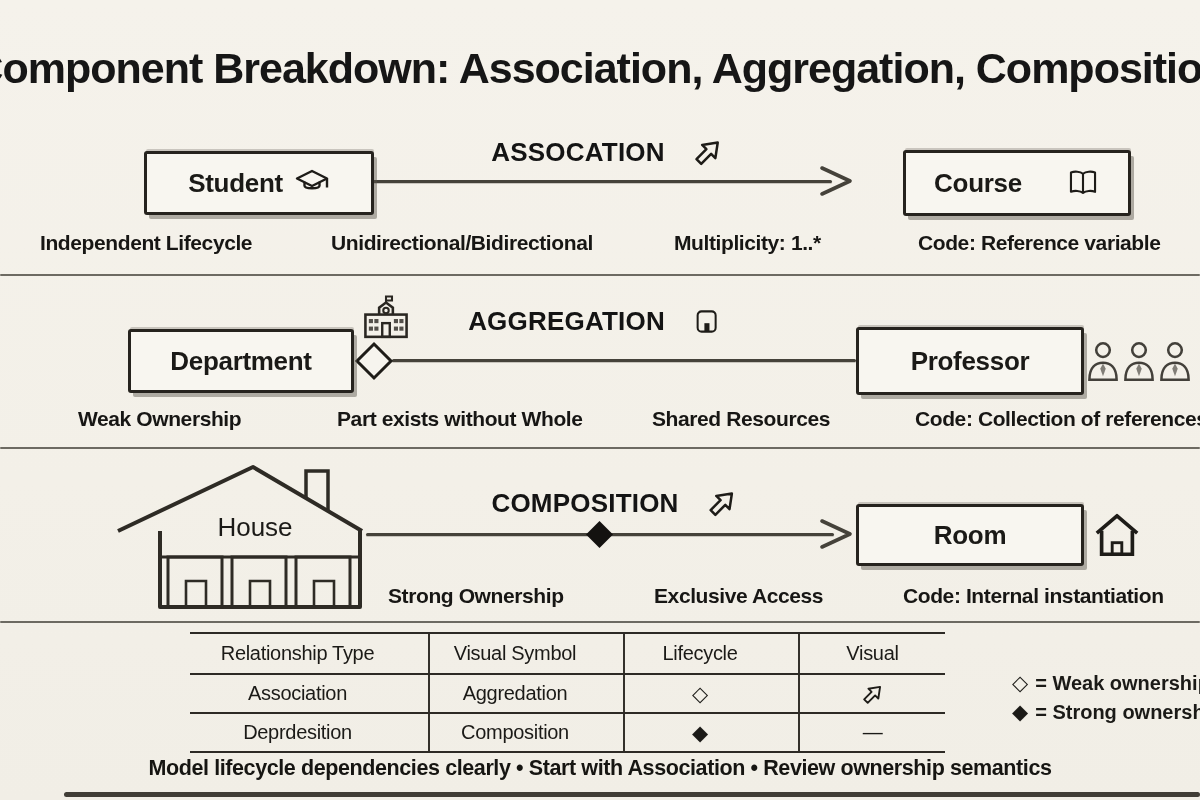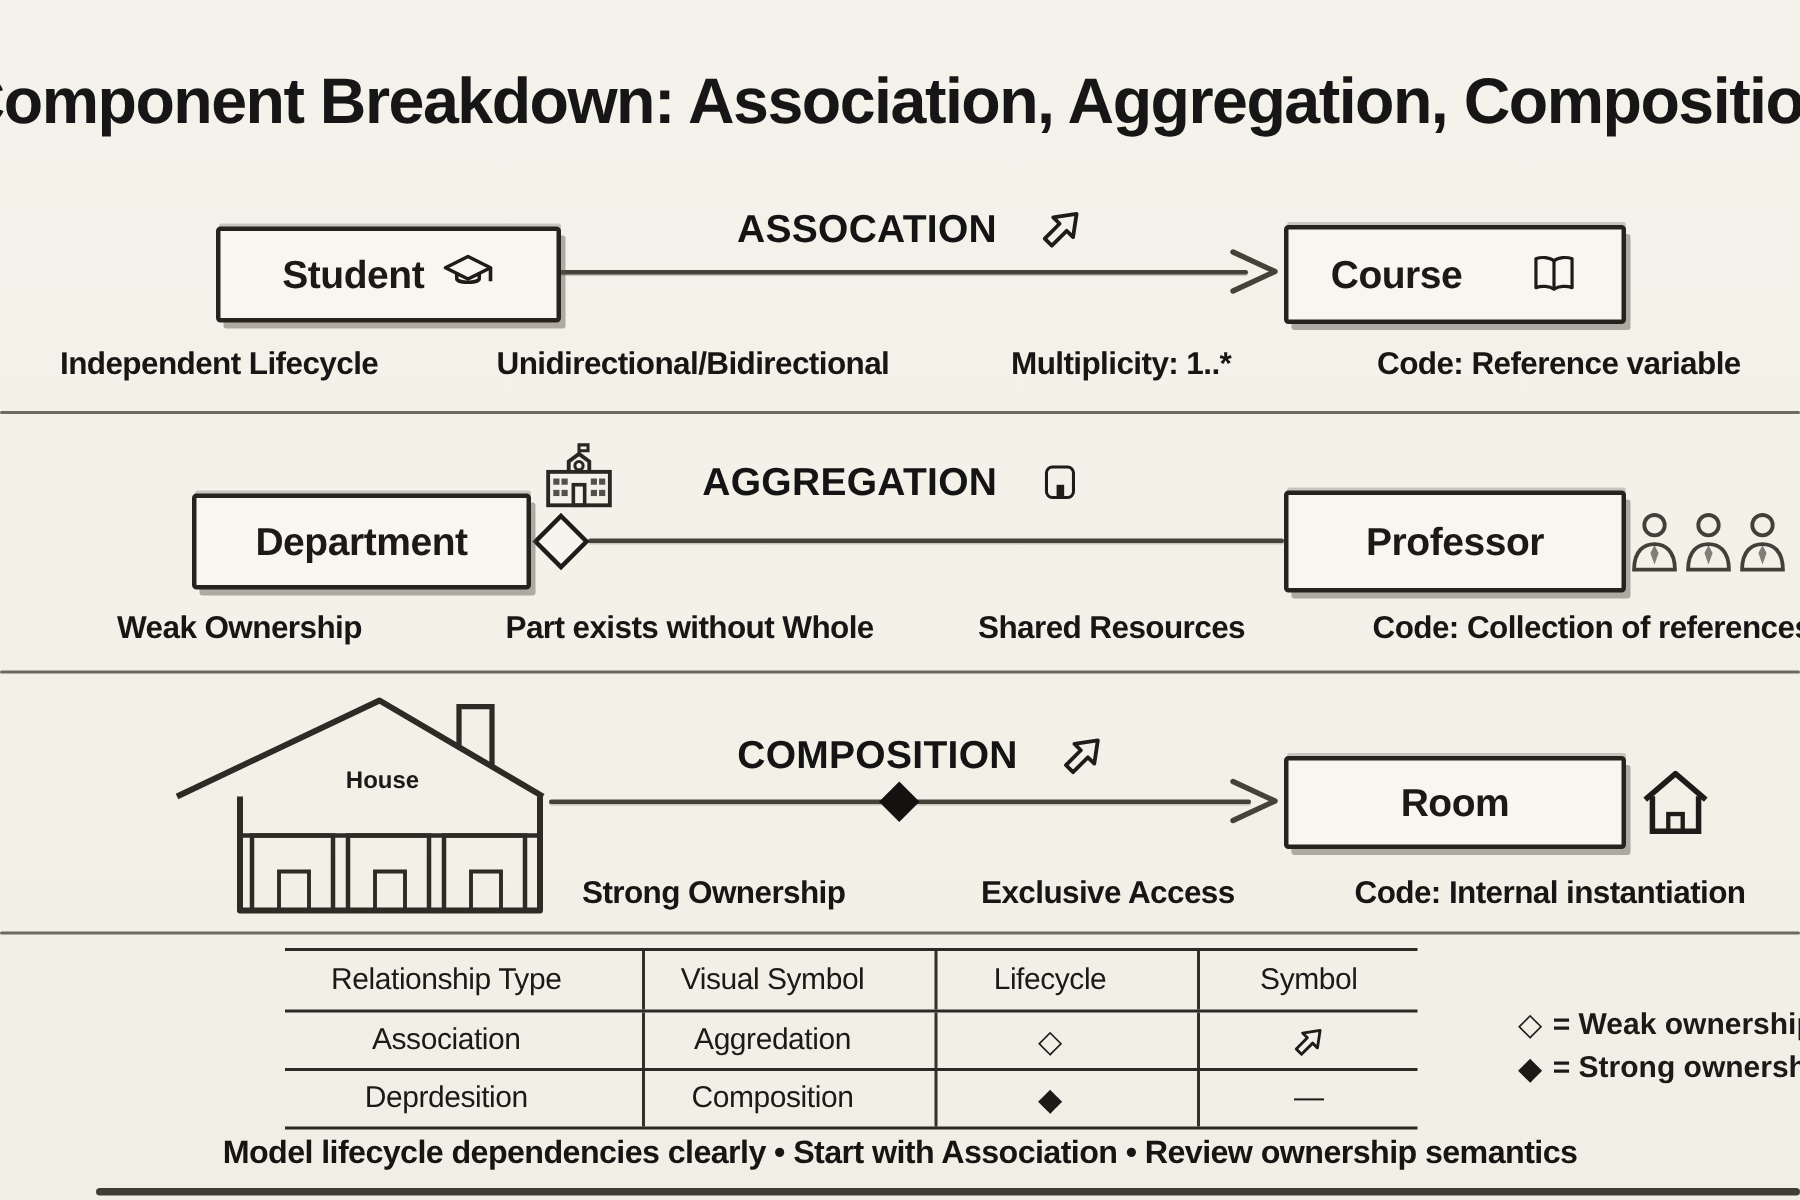--- a/index.html
+++ b/index.html
@@ -20,21 +20,21 @@
     box-shadow:4px 5px 0 -1px rgba(88,84,76,.45), 1px -3px 0 -1px rgba(88,84,76,.28);
     font-size:26px;font-weight:bold;letter-spacing:-0.3px;
   }
   .rel-label{
     display:flex;align-items:center;gap:28px;transform:translateX(-50%);
     font-size:26px;font-weight:bold;letter-spacing:0.2px;color:#141414;white-space:nowrap;
   }
   .connector{height:3px;background:#45423a;border-radius:2px;box-shadow:0 1px 0 rgba(70,66,58,.25);}
   .cap{font-size:21px;font-weight:bold;letter-spacing:-0.4px;color:#171614;white-space:nowrap;}
   .divider{left:0;width:1200px;height:2px;background:#55524a;opacity:.85;border-radius:1px;}
-  .house-label{font-size:16px;font-weight:bold;text-align:center;}
+  .house-label{font-size:26px;font-weight:normal;text-align:center;}
   
   .tbl{left:190px;top:632px;width:755px;border-top:2.5px solid #2d2a25;border-bottom:2.5px solid #2d2a25;}
   .trow{display:grid;grid-template-columns:215px 195px 175px 170px;}
   .trow.hdr{border-bottom:2.5px solid #2d2a25;}
   .trow.r1{border-bottom:2.5px solid #2d2a25;}
   .tcell{
     display:flex;align-items:center;justify-content:center;height:37px;
     font-size:20px;letter-spacing:-0.3px;white-space:nowrap;
   }
   .trow.hdr .tcell{height:39px;font-weight:normal;}
@@ -117,21 +117,21 @@
   <div class="abs connector" style="left:354px;top:180px;width:478px;"></div>
   <svg class="abs icon" style="left:818px;top:165px;" width="36" height="32">
       <use href="#arrow-head"></use>
     </svg>
   <div class="abs sketch-box" style="left:144px;top:151px;width:224px;height:58px;">
     <span>Student</span>
     <svg class="icon" width="36" height="36">
         <use href="#grad-cap"></use>
       </svg>
   </div>
-  <div class="abs sketch-box" style="left:856px;top:150px;width:222px;height:60px;gap:44px;">
+  <div class="abs sketch-box" style="left:903px;top:150px;width:222px;height:60px;gap:44px;">
     <span>Course</span>
     <svg class="icon" width="34" height="34">
         <use href="#open-book"></use>
       </svg>
   </div>
   <span class="abs cap" style="left:40px;top:231px;">Independent Lifecycle</span>
   <span class="abs cap" style="left:331px;top:231px;">Unidirectional/Bidirectional</span>
   <span class="abs cap" style="left:674px;top:231px;">Multiplicity: 1..*</span>
   <span class="abs cap" style="left:918px;top:231px;">Code: Reference variable</span>
 
@@ -213,21 +213,21 @@
   <span class="abs cap" style="left:654px;top:584px;">Exclusive Access</span>
   <span class="abs cap" style="left:903px;top:584px;">Code: Internal instantiation</span>
 
   <div class="abs divider" style="top:621px;"></div>
 
   <div class="abs tbl">
     <div class="trow hdr">
       <div class="tcell">Relationship Type</div>
       <div class="tcell">Visual Symbol</div>
       <div class="tcell">Lifecycle</div>
-      <div class="tcell">Symbol</div>
+      <div class="tcell">Visual</div>
     </div>
     <div class="trow r1">
       <div class="tcell">Association</div>
       <div class="tcell">Aggredation</div>
       <div class="tcell glyph lif">◇</div>
       <div class="tcell">
         <svg class="icon" width="24" height="24">
             <use href="#ne-arrow"></use>
           </svg>
       </div>

